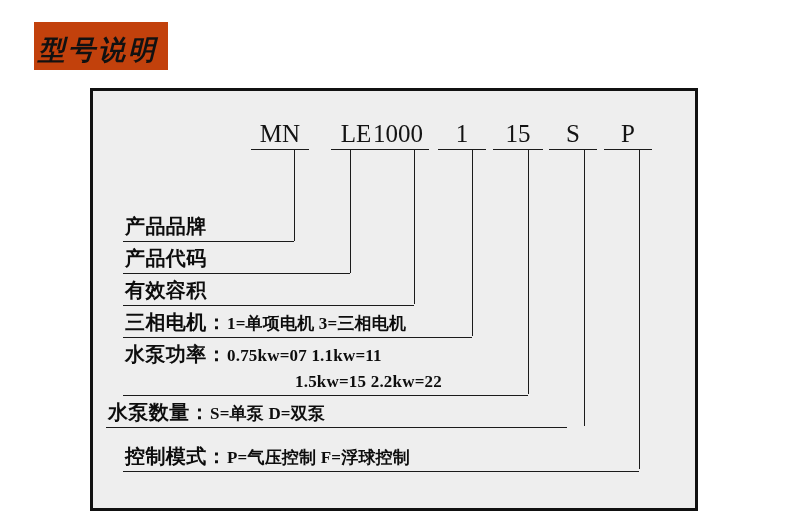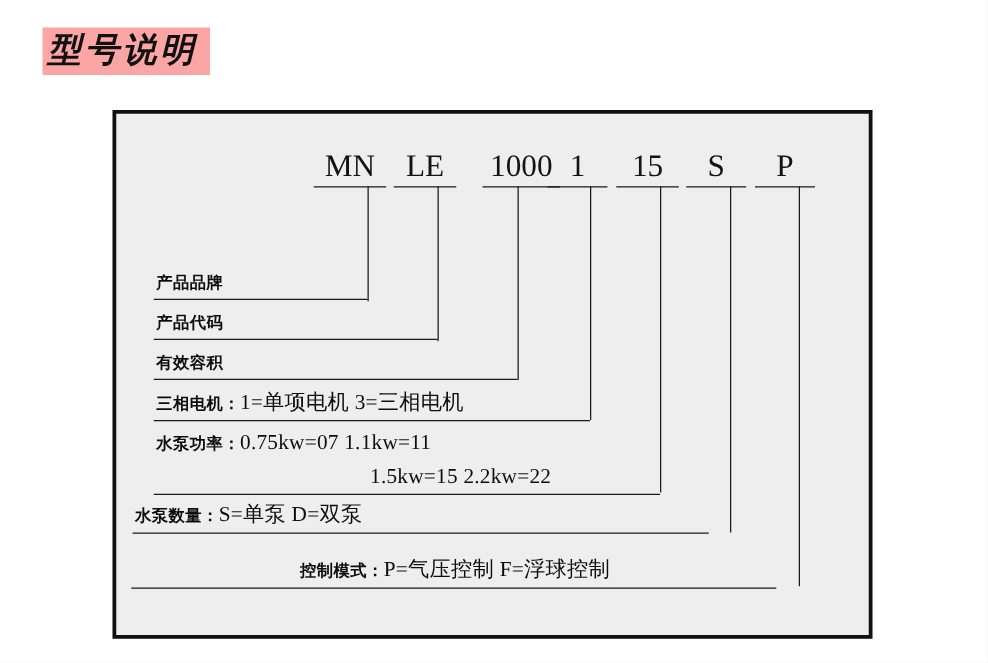--- a/index.html
+++ b/index.html
@@ -15,22 +15,22 @@
     position: relative;
     overflow: hidden;
     font-family: "Liberation Serif", "DejaVu Serif", serif;
   }
 
   
   .title-wrap {
     position: absolute;
     left: 34px;
     top: 22px;
-    background: #fca5a5;
-    padding: 4px 10px 4px 4px;
+    background: #c2410c;
+    padding: 14px 10px 4px 4px;
   }
   .title-text {
     font-family: "Liberation Sans", "DejaVu Sans", sans-serif;
     font-weight: bold;
     font-style: italic;
     font-size: 27px;
     line-height: 1.1;
     letter-spacing: 3px;
     color: #111111;
     white-space: nowrap;
@@ -84,26 +84,26 @@
   
   .row {
     position: absolute;
     border-bottom: 1.4px solid #1a1a1a;
     white-space: nowrap;
     color: #0d0d0d;
   }
   .row .lbl {
     font-family: "Liberation Sans", "DejaVu Sans", sans-serif;
     font-weight: bold;
-    font-size: 13px;
+    font-size: 20px;
     letter-spacing: 0.4px;
   }
   .row .val {
     font-family: "Liberation Serif", "DejaVu Serif", serif;
-    font-weight: normal;
+    font-weight: bold;
     font-size: 17px;
     letter-spacing: 0.2px;
   }
   .row-line {
     display: block;
     line-height: 26px;
     padding-left: 2px;
   }
   .row-line.indent { padding-left: 86px; text-align: center; }
 </style>
@@ -112,22 +112,22 @@
 
 <div class="title-wrap">
   <div class="title-text">型号说明</div>
 </div>
 
 <div class="diagram-box">
   <div class="diagram-inner">
 
     <div class="code-row">
       <div class="code-seg" style="left:158px; top:28px; width:58px;">MN</div>
-      <div class="code-seg" style="left:222px; top:28px; width:50px;">LE</div>
-      <div class="code-seg" style="left:274px; top:28px; width:62px;margin-left:19px;">1000</div>
+      <div class="code-seg" style="left:238px; top:28px; width:50px;">LE</div>
+      <div class="code-seg" style="left:274px; top:28px; width:62px;">1000</div>
       <div class="code-seg" style="left:345px; top:28px; width:48px;">1</div>
       <div class="code-seg" style="left:400px; top:28px; width:50px;">15</div>
       <div class="code-seg" style="left:456px; top:28px; width:48px;">S</div>
       <div class="code-seg" style="left:511px; top:28px; width:48px;">P</div>
     </div>
 
     <div class="vline" style="left:201px; top:58px; height:92px;"></div>
     <div class="vline" style="left:257px; top:58px; height:124px;"></div>
     <div class="vline" style="left:321px; top:58px; height:155px;"></div>
     <div class="vline" style="left:379px; top:58px; height:187px;"></div>
@@ -167,20 +167,20 @@
         <span class="val">1.5kw=15   2.2kw=22</span>
       </span>
     </div>
 
     <div class="row" style="left:13px; top:308px; width:461px;">
       <span class="row-line">
         <span class="lbl">水泵数量：</span><span class="val">S=单泵    D=双泵</span>
       </span>
     </div>
 
-    <div class="row" style="left:12px; top:352px; width:516px;text-align:center;">
+    <div class="row" style="left:30px; top:352px; width:516px;">
       <span class="row-line">
         <span class="lbl">控制模式：</span><span class="val">P=气压控制  F=浮球控制</span>
       </span>
     </div>
 
   </div>
 </div>
 
 </body></html>

